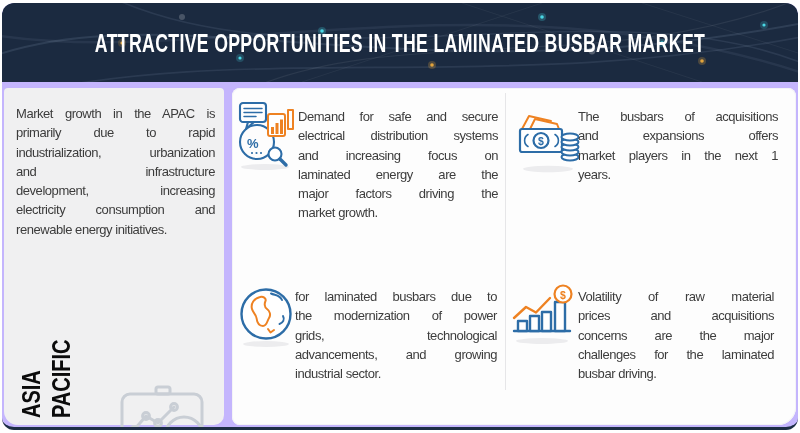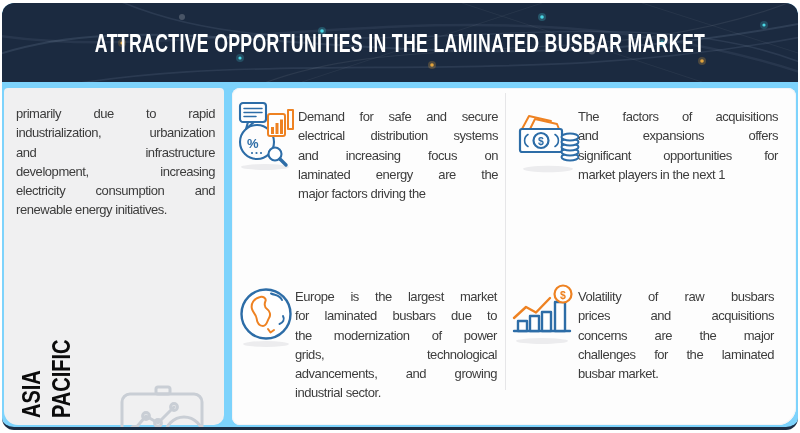--- a/index.html
+++ b/index.html
@@ -1,19 +1,19 @@
 <!DOCTYPE html>
 <html><head>
 <meta charset="utf-8">
 <style>
   html,body{margin:0;padding:0;background:#ffffff;}
   .stage{position:relative;width:800px;height:433px;background:#fff;overflow:hidden;
          font-family:"Liberation Sans",sans-serif;}
   .frame{position:absolute;left:2px;top:3px;width:796px;height:427px;box-sizing:border-box;
-         border-radius:12px;border-bottom:3px solid #1d2e45;background:#7dd3fc;overflow:hidden;}
+         border-radius:12px;border-bottom:3px solid #1d2e45;background:#c4b5fd;overflow:hidden;}
   
   .header{position:absolute;left:0;top:0;width:100%;height:79px;background:#1b2a40;
           border-radius:10px 10px 0 0;overflow:hidden;}
   .header svg{position:absolute;left:0;top:0;}
   .title{position:absolute;left:50%;top:50%;margin:0;white-space:nowrap;color:#ffffff;
          font-size:26px;font-weight:bold;letter-spacing:.5px;
          transform:translate(-50%,-50%) scaleX(.68);transform-origin:center;}
   
   .left-panel{position:absolute;left:2px;top:85px;width:220px;height:337px;background:#f0f0f1;
               border-radius:4px 4px 10px 14px;}
@@ -74,20 +74,21 @@
             <circle cx="120" cy="40" r="1.6" fill="#e3a43c"></circle>
           <circle cx="590" cy="48" r="3.4" fill="rgba(255,255,255,0.25)"></circle>
           <circle cx="180" cy="14" r="3" fill="rgba(255,255,255,0.2)"></circle>
         </g>
       </svg>
       <h1 class="title">ATTRACTIVE OPPORTUNITIES IN THE LAMINATED BUSBAR MARKET</h1>
     </div>
 
     <div class="left-panel">
       <div class="apac-summary justify">
+          <div class="jl">Market growth in the APAC is</div>
           <div class="jl">primarily due to rapid</div>
           <div class="jl">industrialization, urbanization</div>
           <div class="jl">and infrastructure</div>
           <div class="jl">development, increasing</div>
           <div class="jl">electricity consumption and</div>
           <div class="jl">renewable energy initiatives.</div>
         </div>
       <div class="region">
         <div class="region-text">
             <div class="jl">ASIA</div>
@@ -137,20 +138,21 @@
       <rect x="33" y="26" width="3" height="7" fill="#ee8222"></rect>
       <rect x="37.5" y="22" width="3" height="11" fill="#ee8222"></rect>
       <rect x="42" y="18.5" width="3" height="14.5" fill="#ee8222"></rect>
     </svg>
     <div class="card-text ct1 justify">
         <div class="jl">Demand for safe and secure</div>
         <div class="jl">electrical distribution systems</div>
         <div class="jl">and increasing focus on</div>
         <div class="jl">laminated energy are the</div>
         <div class="jl">major factors driving the</div>
+        <div class="jl">market growth.</div>
       </div>
 
     <svg class="card-icon ci2" width="62" height="64" viewBox="0 0 62 64">
       <ellipse cx="30" cy="60" rx="25" ry="3.2" fill="#ececee"></ellipse>
       <g stroke="#ee8222" stroke-width="2" fill="none" stroke-linecap="round" stroke-linejoin="round">
         <path d="M4,20 L11,7 L33,12"></path>
         <path d="M12,20 L17,10 L39,15 L41,20"></path>
       </g>
       <g stroke="#2d6da7" stroke-width="2.2" fill="#fff" stroke-linecap="round" stroke-linejoin="round">
         <rect x="2" y="20" width="42" height="23" rx="2"></rect>
@@ -161,40 +163,39 @@
       <text x="23" y="35.5" text-anchor="middle" font-size="10.5" font-weight="bold" fill="#2d6da7" font-family="Liberation Sans, sans-serif">$</text>
       <g stroke="#2d6da7" stroke-width="2" fill="#fff">
         <ellipse cx="52" cy="48" rx="8.5" ry="3.6"></ellipse>
         <ellipse cx="52" cy="43" rx="8.5" ry="3.6"></ellipse>
         <ellipse cx="52" cy="38" rx="8.5" ry="3.6"></ellipse>
         <ellipse cx="52" cy="33" rx="8.5" ry="3.6"></ellipse>
         <ellipse cx="52" cy="28" rx="8.5" ry="3.6"></ellipse>
       </g>
     </svg>
     <div class="card-text ct2 justify">
-        <div class="jl">The factors of acquisitions</div>
+        <div class="jl">The busbars of acquisitions</div>
         <div class="jl">and expansions offers</div>
-        <div class="jl">significant opportunities for</div>
         <div class="jl">market players in the next 1</div>
+        <div class="jl">years.</div>
       </div>
 
     <svg class="card-icon ci3" width="56" height="62" viewBox="0 0 56 62">
       <ellipse cx="28" cy="58" rx="23" ry="3" fill="#ececee"></ellipse>
       <circle cx="28" cy="28" r="24.5" stroke="#2d6da7" stroke-width="2.4" fill="#fff"></circle>
       <g stroke="#ee8222" stroke-width="2" fill="none" stroke-linecap="round" stroke-linejoin="round">
         <path d="M22,11 c-6,1.5 -9.5,6.5 -8,12 c1,4 4,5 4.5,9 c0.5,4 2.5,8 6.5,8 c4,0 4,-5 6,-8 c2,-3 1,-7 -2,-9 c-3,-2 -2.5,-6 -1.5,-8 c1,-2.8 -2.5,-5 -5.5,-4 z"></path>
         <path d="M30,43 l2.5,3.5 l3.5,-2.5"></path>
       </g>
       <g stroke="#2d6da7" stroke-width="2" fill="none" stroke-linecap="round" stroke-linejoin="round">
         <path d="M33,7.5 c4.5,2 9,1.5 11,6.5"></path>
         <path d="M45,30 c2,3.5 0,7 -3.5,8"></path>
       </g>
     </svg>
     <div class="card-text ct3 justify">
-        <div class="jl">Europe is the largest market</div>
         <div class="jl">for laminated busbars due to</div>
         <div class="jl">the modernization of power</div>
         <div class="jl">grids, technological</div>
         <div class="jl">advancements, and growing</div>
         <div class="jl">industrial sector.</div>
       </div>
 
     <svg class="card-icon ci4" width="64" height="62" viewBox="0 0 64 62">
       <ellipse cx="30" cy="58" rx="26" ry="3" fill="#ececee"></ellipse>
       <g stroke="#2d6da7" stroke-width="2.4" fill="#fff" stroke-linecap="round" stroke-linejoin="round">
@@ -202,21 +203,21 @@
         <rect x="6" y="38" width="9" height="10"></rect>
         <rect x="18" y="33" width="9" height="15"></rect>
         <rect x="30" y="29" width="9" height="19"></rect>
         <rect x="43" y="19" width="10" height="29"></rect>
       </g>
       <path d="M2,35 L14,24 L24,29.5 L38,15" stroke="#ee8222" stroke-width="2.4" fill="none" stroke-linecap="round" stroke-linejoin="round"></path>
       <circle cx="51" cy="11" r="8.5" stroke="#ee8222" stroke-width="2.2" fill="#fff"></circle>
       <text x="51" y="15.5" text-anchor="middle" font-size="10.5" font-weight="bold" fill="#ee8222" font-family="Liberation Sans, sans-serif">$</text>
     </svg>
     <div class="card-text ct4 justify">
-        <div class="jl">Volatility of raw busbars</div>
+        <div class="jl">Volatility of raw material</div>
         <div class="jl">prices and acquisitions</div>
         <div class="jl">concerns are the major</div>
         <div class="jl">challenges for the laminated</div>
-        <div class="jl">busbar market.</div>
+        <div class="jl">busbar driving.</div>
       </div>
 
   </div>
 </div>
 
 </body></html>

